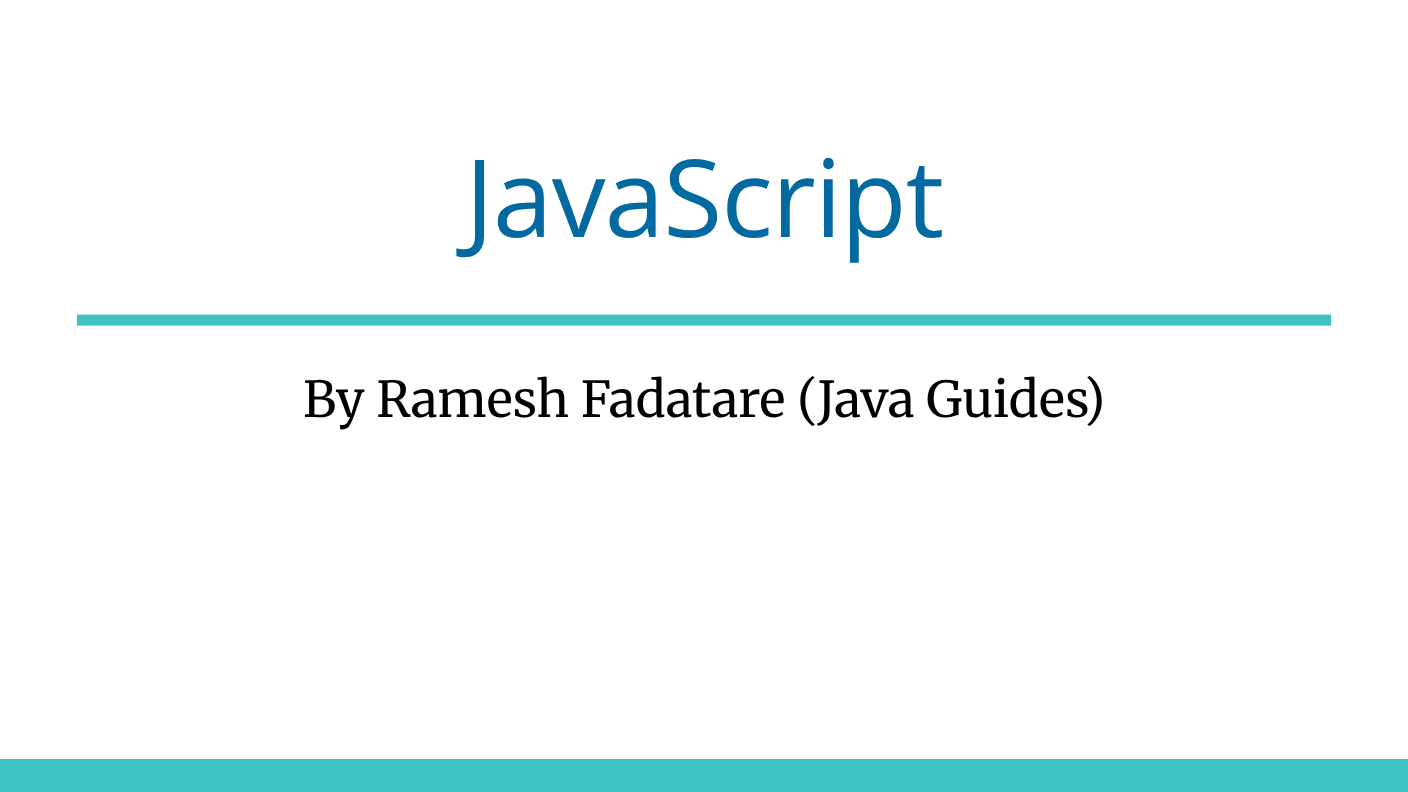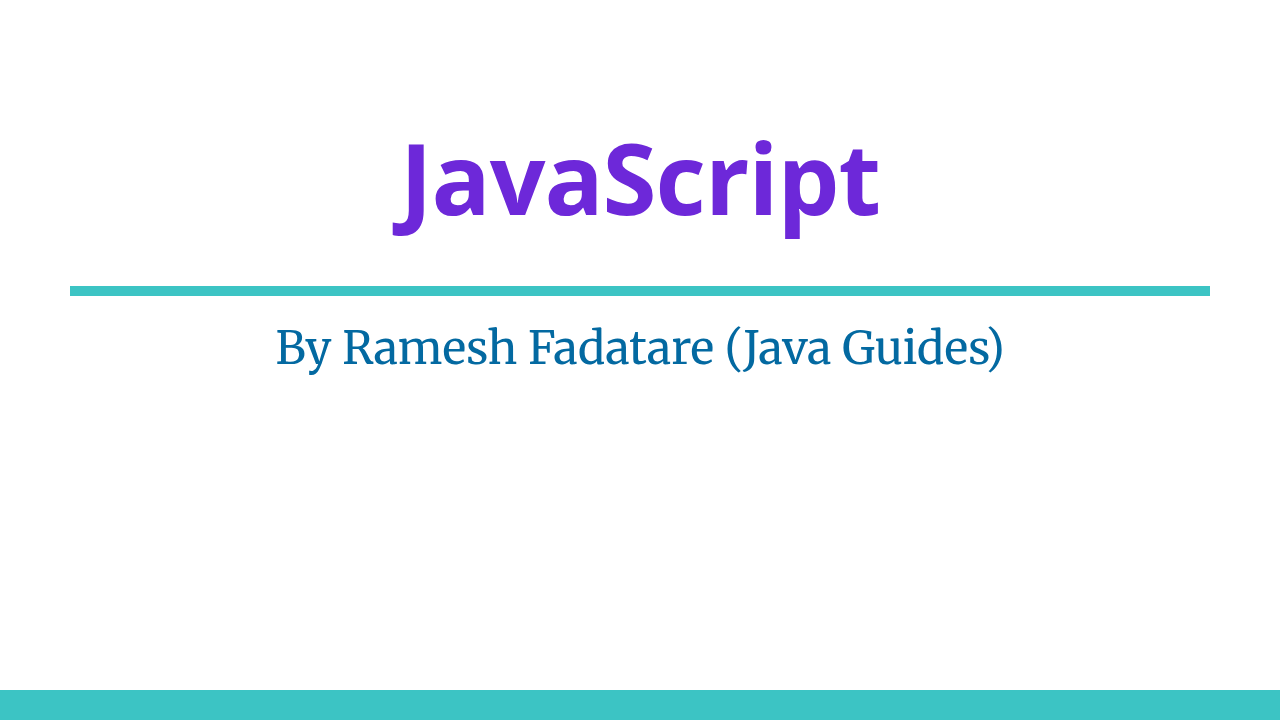--- a/index.html
+++ b/index.html
@@ -21,41 +21,41 @@
       width: 100%;
       height: 100%;
       display: flex;
       flex-direction: column;
       align-items: center;
       padding-top: 115px;
     }
     
     .title {
       font-size: 98px;
-      font-weight: 700;
-      color: #6d28d9;
+      font-weight: 400;
+      color: #0369a1;
       text-align: center;
       line-height: 1.28;
       letter-spacing: -1px;
     }
     
     .divider {
       width: 1140px;
       height: 10px;
       background: #3cc4c4;
       margin-top: 46px;
     }
     
     .subtitle {
       font-family: "Georgia", "Merriweather", serif;
       font-size: 45px;
       font-weight: 400;
-      color: #0369a1;
+      color: #000000;
       text-align: center;
-      margin-top: 24px;
+      margin-top: 40px;
     }
     
     .bottom-bar {
       position: absolute;
       bottom: 0;
       left: 0;
       width: 100%;
       height: 30px;
       background: #3cc4c4;
     }

